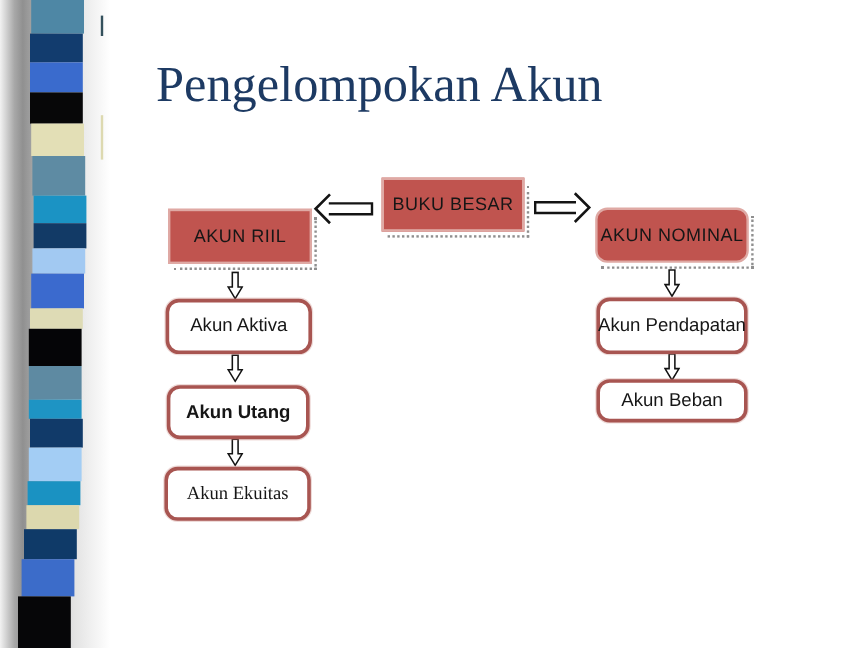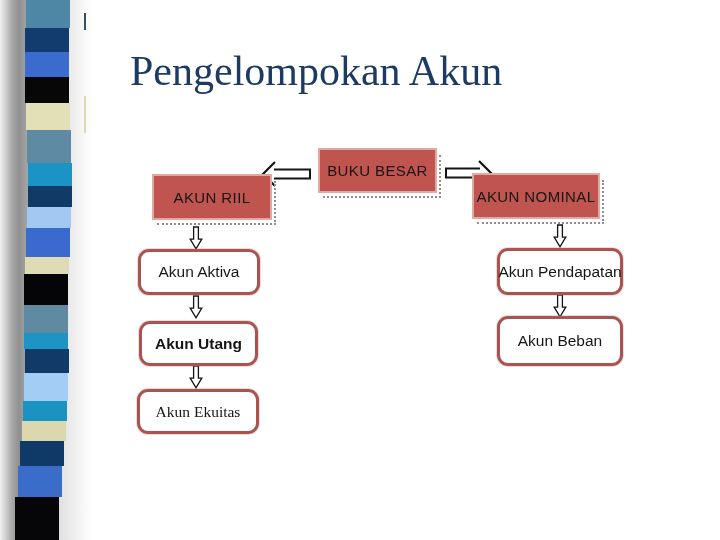--- a/index.html
+++ b/index.html
@@ -30,36 +30,36 @@
   .fbox {
     position:absolute; background:#c0544f; border:2px solid #dfa9a4;
     box-sizing:border-box; display:flex; align-items:center; justify-content:center;
     color:#161616; font-size:15px; letter-spacing:0.4px; white-space:nowrap;
   }
   .fbox::after {
     content:""; position:absolute; left:3px; top:5px; right:-6px; bottom:-7px;
     border-right:2px dotted #8f8f8f; border-bottom:2px dotted #8f8f8f;
     pointer-events:none;
   }
-  #box-riil    { left:140px; top:174px; width:120px; height:46px;margin-left:12px; }
+  #box-riil    { left:140px; top:174px; width:120px; height:46px; }
   #box-root    { left:318px; top:148px; width:119px; height:45px; }
-  #box-nominal { left:472px; top:173px; width:128px; height:46px; }
+  #box-nominal { left:496px; top:173px; width:128px; height:46px;border-radius:10px; }
 
   
   .rbox {
     position:absolute; background:#ffffff; border:3px solid #a85551; border-radius:11px;
     box-sizing:border-box; display:flex; align-items:center; justify-content:center;
     color:#161616; font-size:15.5px; white-space:nowrap;
     box-shadow:0 0 0 1px rgba(195,125,118,0.28);
   }
   #box-aktiva     { left:138px; top:249px; width:122px; height:46px; }
   #box-utang      { left:139px; top:321px; width:119px; height:45px;font-weight:bold; }
   #box-ekuitas    { left:137px; top:389px; width:122px; height:45px;font-family:Liberation Serif, serif; }
   #box-pendapatan { left:497px; top:248px; width:126px; height:47px; }
-  #box-beban      { left:497px; top:316px; width:126px; height:50px; }
+  #box-beban      { left:497px; top:316px; width:126px; height:36px; }
 
   .arrow { position:absolute; line-height:0; }
   #arrow-left     { left:259px; top:158px; }
   #arrow-right    { left:444px; top:158px; }
   #darrow-riil    { left:189px; top:226px; }
   #darrow-nominal { left:553px; top:224px; }
   #darrow-l1      { left:189px; top:295px; }
   #darrow-l2      { left:189px; top:365px; }
   #darrow-r1      { left:553px; top:294px; }
 </style>

